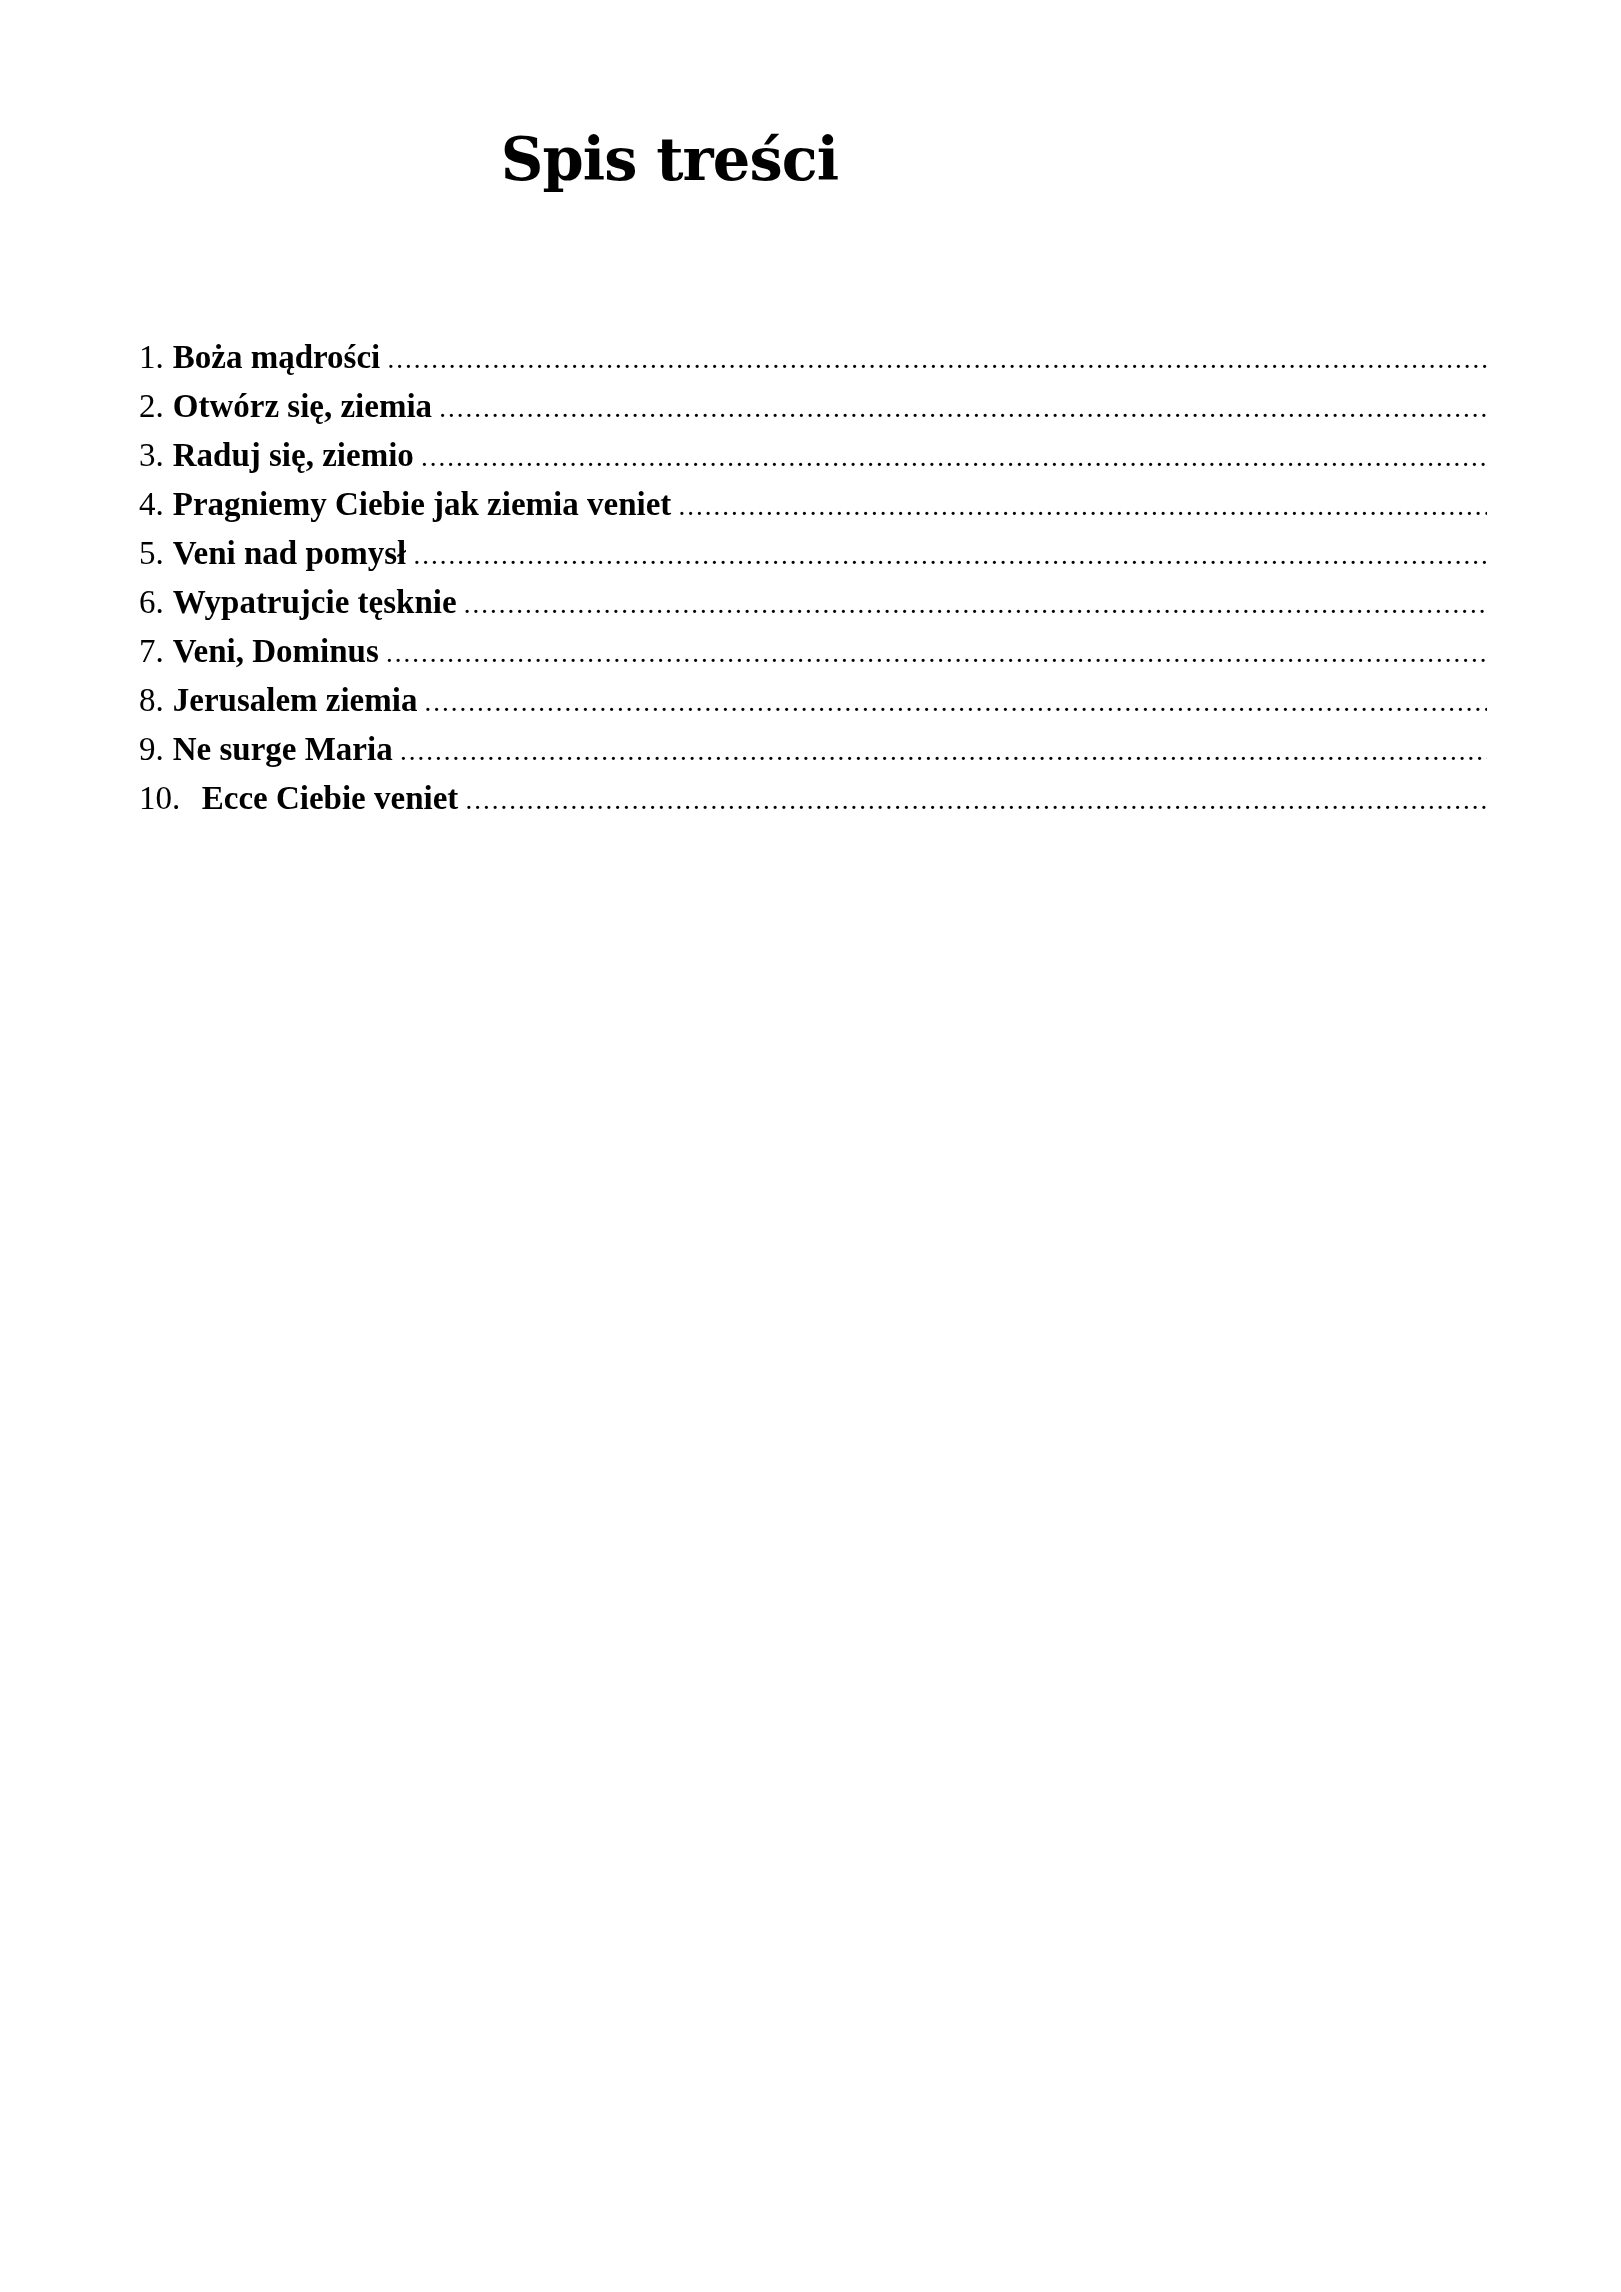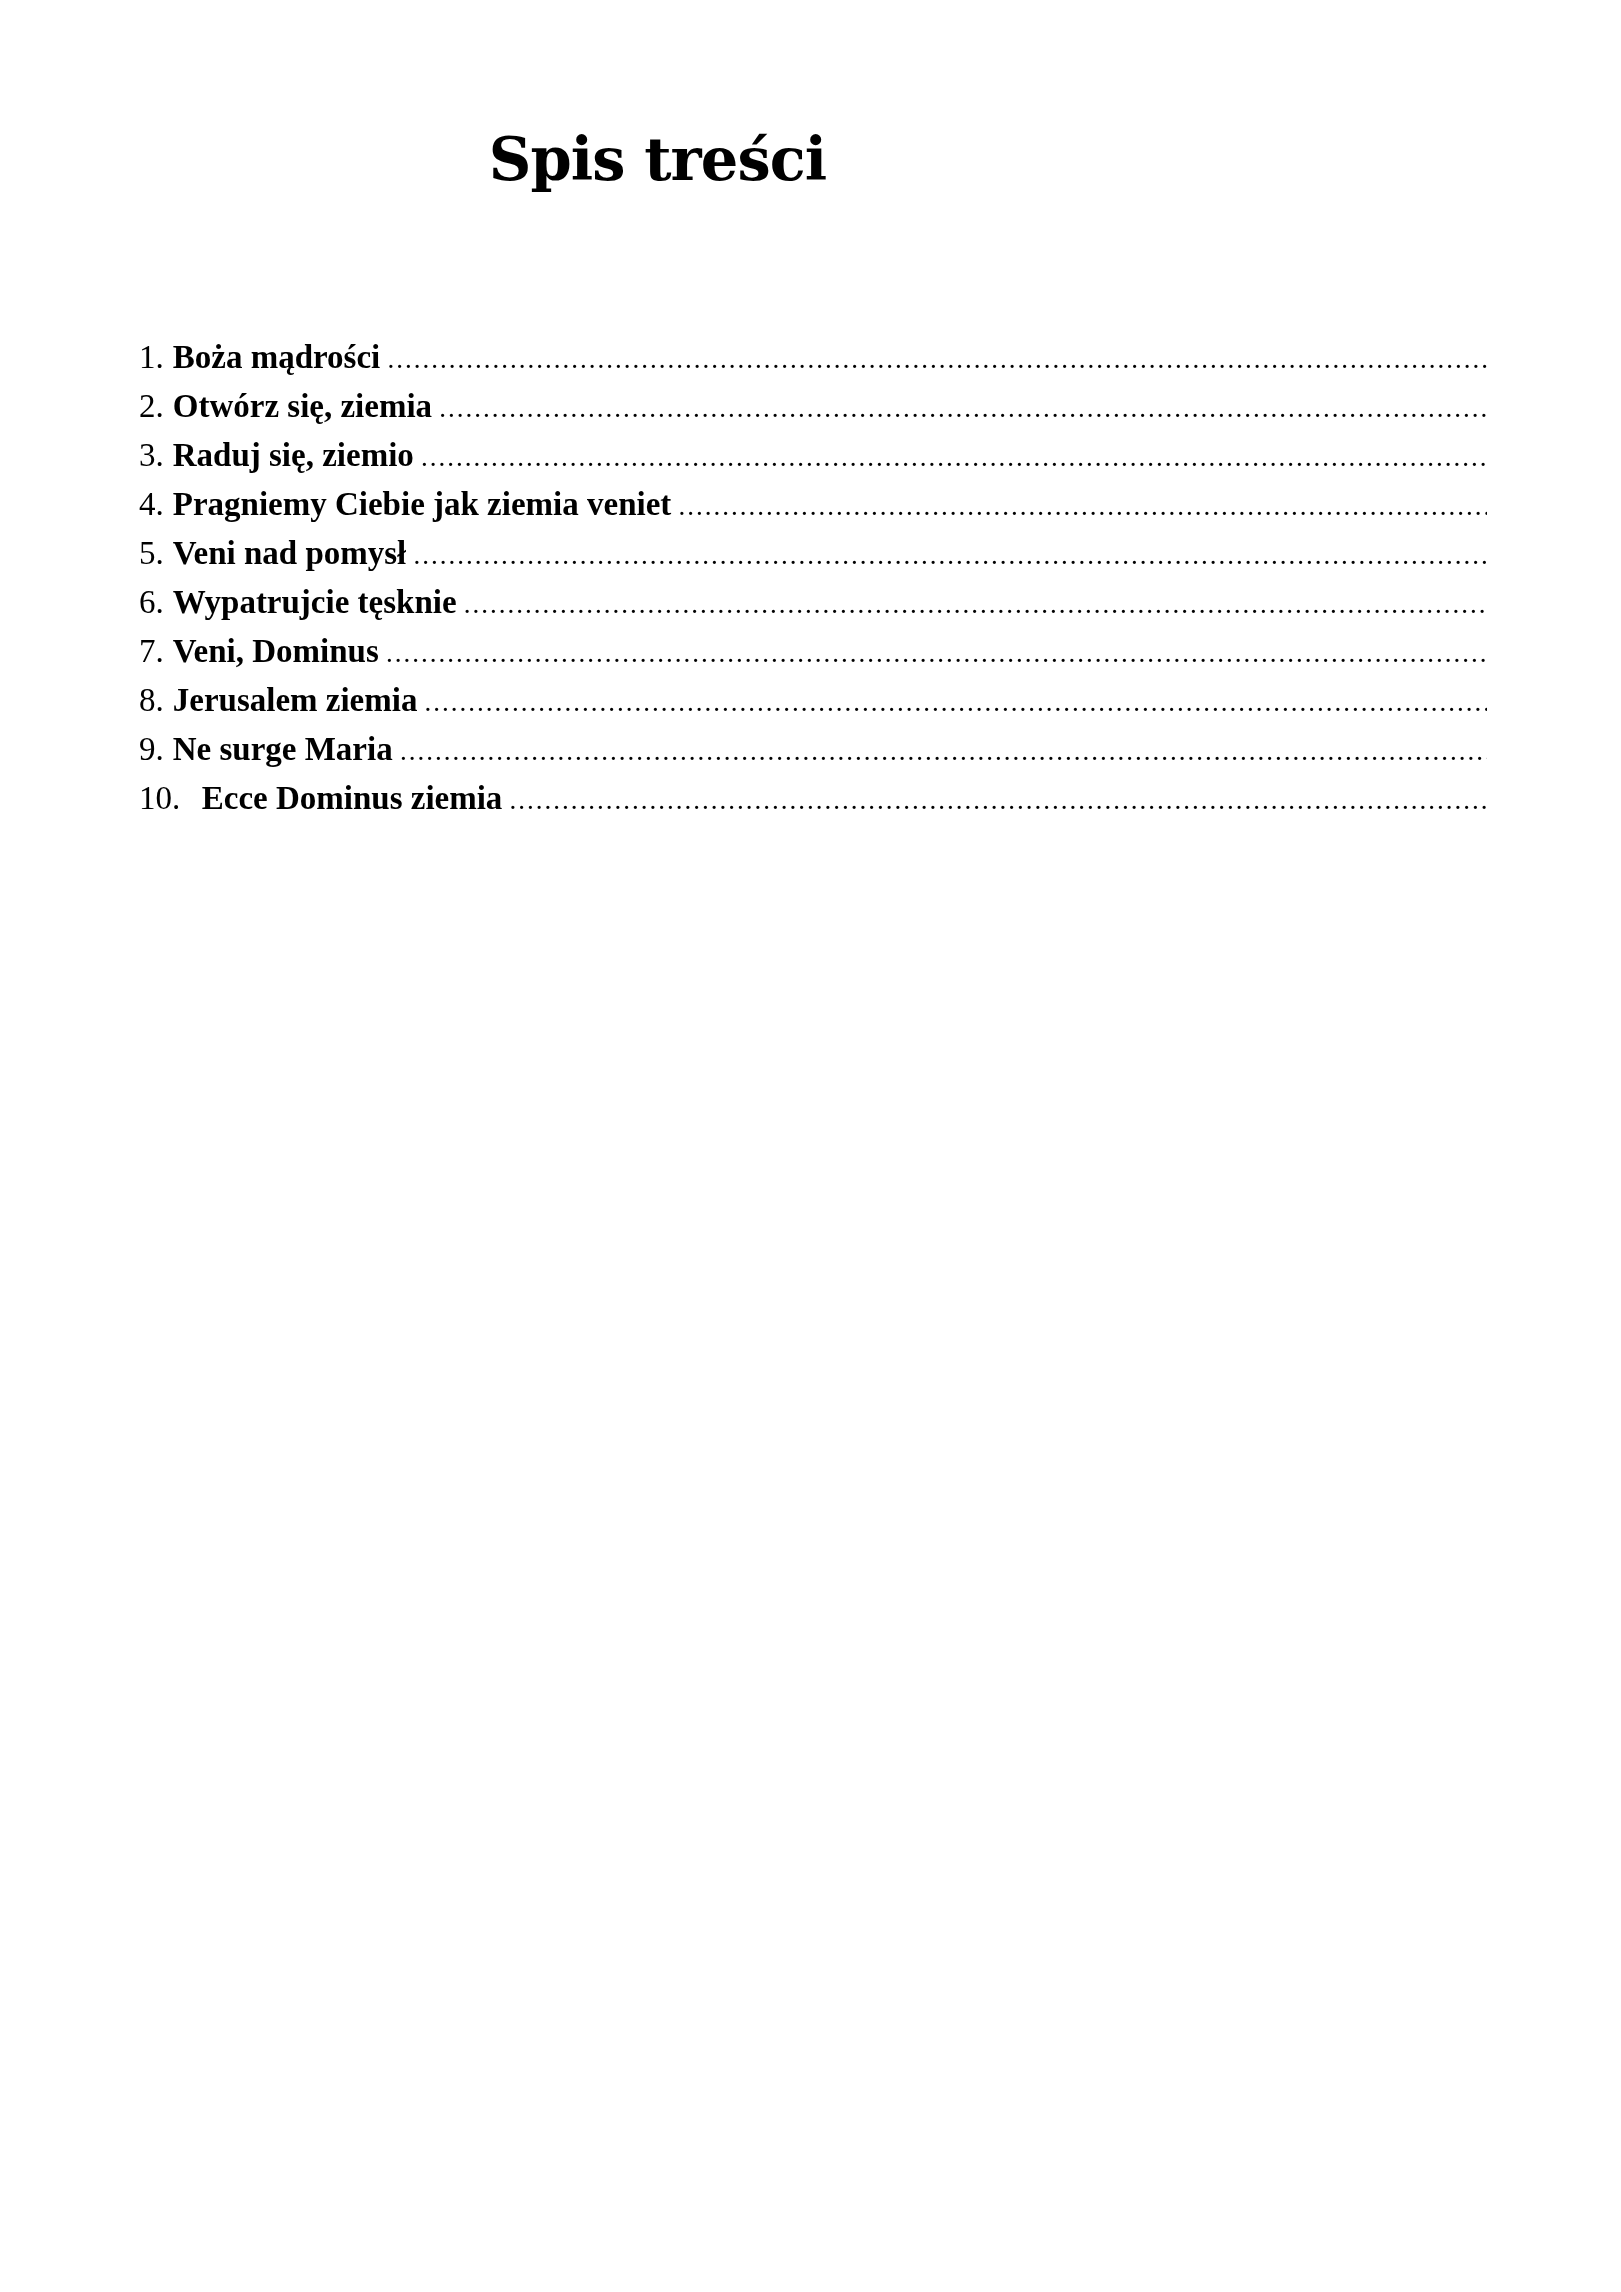--- a/index.html
+++ b/index.html
@@ -1,18 +1,18 @@
 <!DOCTYPE html>
 <html style="font-size:14.3px"><head>
   <meta charset="utf-8">
   <style>
     html, body { margin: 0; padding: 0; background: #ffffff; }
     body { width: 1621px; height: 2293px; position: relative; overflow: hidden;
            font-family: "DejaVu Serif", "Liberation Serif", serif; color: #000; }
-    .title { position: absolute; top: 79px; left: 0; width: 1315px; text-align: center;
+    .title { position: absolute; top: 79px; left: 12px; width: 1315px; text-align: center;
              font-family: "DejaVu Serif", serif; font-weight: bold; font-size: 59px; line-height: 81px;
              letter-spacing: -0.9px; }
     .toc { position: absolute; left: 139px; top: 333px; width: 1348px; }
     .toc-row { display: flex; align-items: baseline; height: 49px; font-size: 33px; line-height: 49px;
                font-family: "Liberation Serif", serif; white-space: nowrap; }
     .num { flex: none; }
     .num.wide { margin-right: 12.5px; font-family: Liberation Serif, serif; }
     .label { flex: none; padding-left: 9px; padding-right: 7.2px; font-weight: bold; }
     .leader { flex: 1 1 auto; overflow: hidden; letter-spacing: 2px; font-size: 27px; }
   </style>
@@ -62,17 +62,17 @@
     <span class="label">Jerusalem ziemia</span>
     <span class="leader">................................................................................................................................................................................................................................................</span>
   </div>
   <div class="toc-row">
     <span class="num">9.</span>
     <span class="label">Ne surge Maria</span>
     <span class="leader">................................................................................................................................................................................................................................................</span>
   </div>
   <div class="toc-row">
     <span class="num wide">10.</span>
-    <span class="label">Ecce Dominus ziemia</span>
+    <span class="label">Ecce Ciebie veniet</span>
     <span class="leader">................................................................................................................................................................................................................................................</span>
   </div>
 </div>
 
 
 </body></html>

